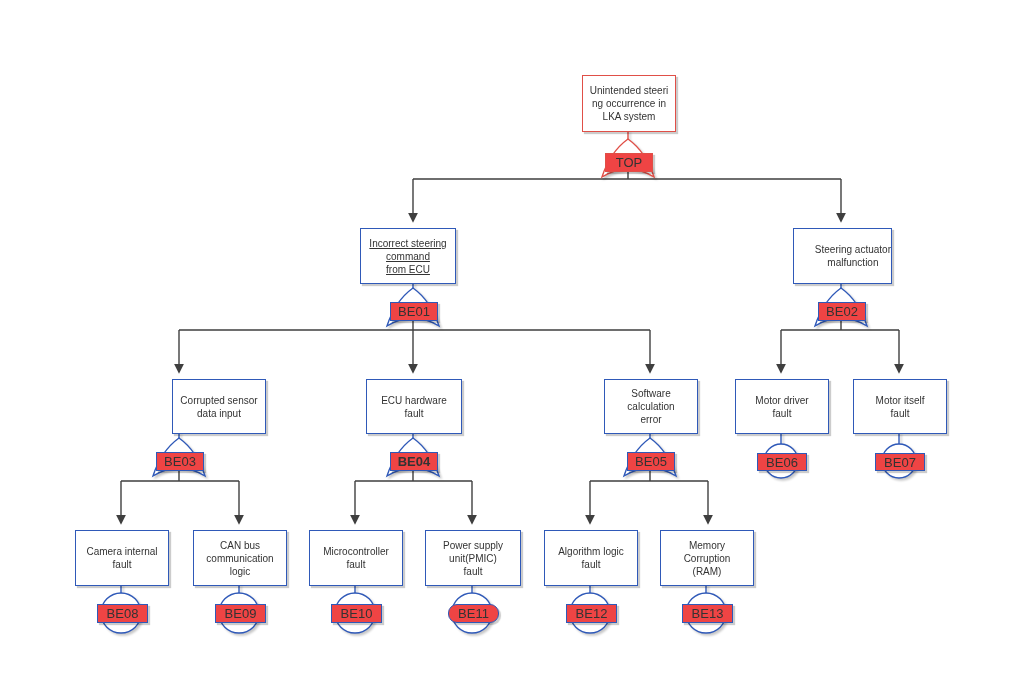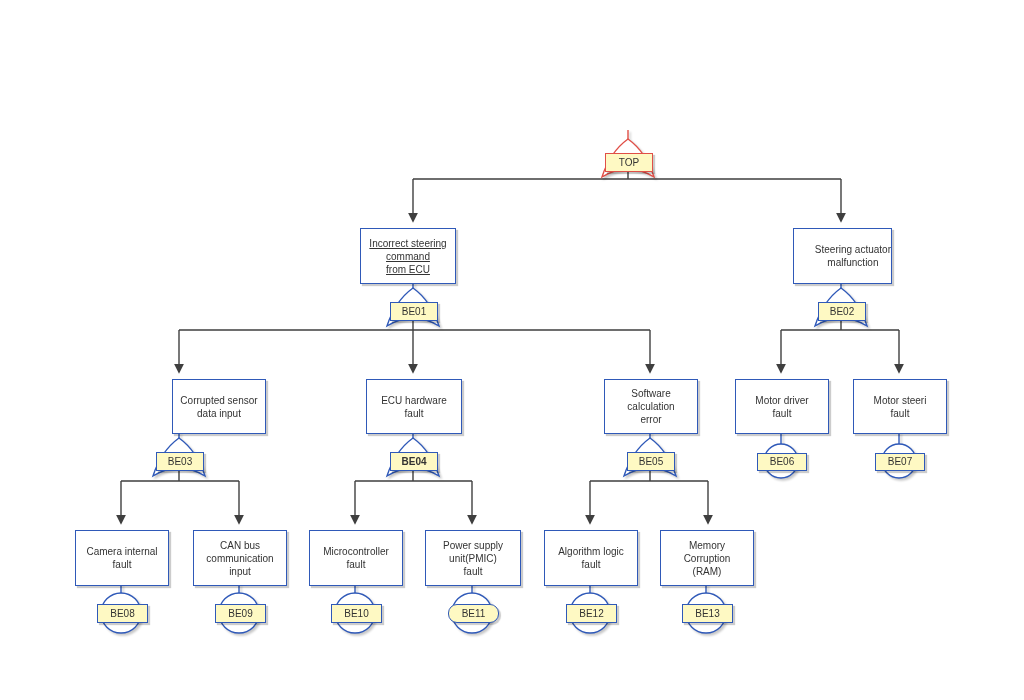--- a/index.html
+++ b/index.html
@@ -17,24 +17,24 @@
   .shapes{filter:drop-shadow(2px 2px 1px rgba(0,0,0,0.22));}
   .node{
     position:absolute;z-index:1;background:#ffffff;border:1.4px solid var(--blue);
     box-shadow:2px 2px 1px rgba(0,0,0,0.2);
     display:flex;align-items:center;justify-content:center;text-align:center;
     font-size:10px;line-height:13px;
   }
   .node .lbl{white-space:pre-line;}
   .node.red{border-color:var(--red);}
   .tag{
-    position:absolute;z-index:2;background:#fef9c3;border:1.4px solid var(--blue);
+    position:absolute;z-index:2;background:#ef4444;border:1.4px solid var(--blue);
     box-shadow:2px 2px 1px rgba(0,0,0,0.2);
     display:flex;align-items:center;justify-content:center;text-align:right;
-    font-size:10px;line-height:1;
+    font-size:13px;line-height:1;
   }
   .tag.red{border-color:var(--red);}
 </style>
 </head>
 <body>
 
 <div class="canvas">
 
   <svg class="layer" viewBox="0 0 1024 700">
     <defs>
@@ -101,20 +101,25 @@
         <circle cx="355" cy="613" r="20"></circle>
       <path d="M472 584 V594" fill="none"></path>
         <circle cx="472" cy="613" r="20"></circle>
       <path d="M590 584 V594" fill="none"></path>
         <circle cx="590" cy="613" r="20"></circle>
       <path d="M706 584 V594" fill="none"></path>
         <circle cx="706" cy="613" r="20"></circle>
     </g>
   </svg>
 
+  <div class="node red" style="left:582px;top:75px;width:92px;height:55px;">
+    <span class="lbl">Unintended steeri
+ng occurrence in
+LKA system</span>
+  </div>
   <div class="node" style="left:360px;top:228px;width:94px;height:54px;text-decoration:underline;">
     <span class="lbl">Incorrect steering
 command
 from ECU</span>
   </div>
   <div class="node" style="left:793px;top:228px;width:97px;height:54px;justify-content:flex-end;">
     <span class="lbl">Steering actuator
 malfunction</span>
   </div>
   <div class="node" style="left:133px;top:379px;width:92px;height:53px;margin-left:39px;">
@@ -128,31 +133,31 @@
   <div class="node" style="left:604px;top:379px;width:92px;height:53px;">
     <span class="lbl">Software
 calculation
 error</span>
   </div>
   <div class="node" style="left:735px;top:379px;width:92px;height:53px;">
     <span class="lbl">Motor driver
 fault</span>
   </div>
   <div class="node" style="left:853px;top:379px;width:92px;height:53px;">
-    <span class="lbl">Motor steeri
+    <span class="lbl">Motor itself
 fault</span>
   </div>
   <div class="node" style="left:75px;top:530px;width:92px;height:54px;">
     <span class="lbl">Camera internal
 fault</span>
   </div>
   <div class="node" style="left:193px;top:530px;width:92px;height:54px;">
     <span class="lbl">CAN bus
 communication
-input</span>
+logic</span>
   </div>
   <div class="node" style="left:309px;top:530px;width:92px;height:54px;">
     <span class="lbl">Microcontroller
 fault</span>
   </div>
   <div class="node" style="left:425px;top:530px;width:94px;height:54px;">
     <span class="lbl">Power supply
 unit(PMIC)
 fault</span>
   </div>

